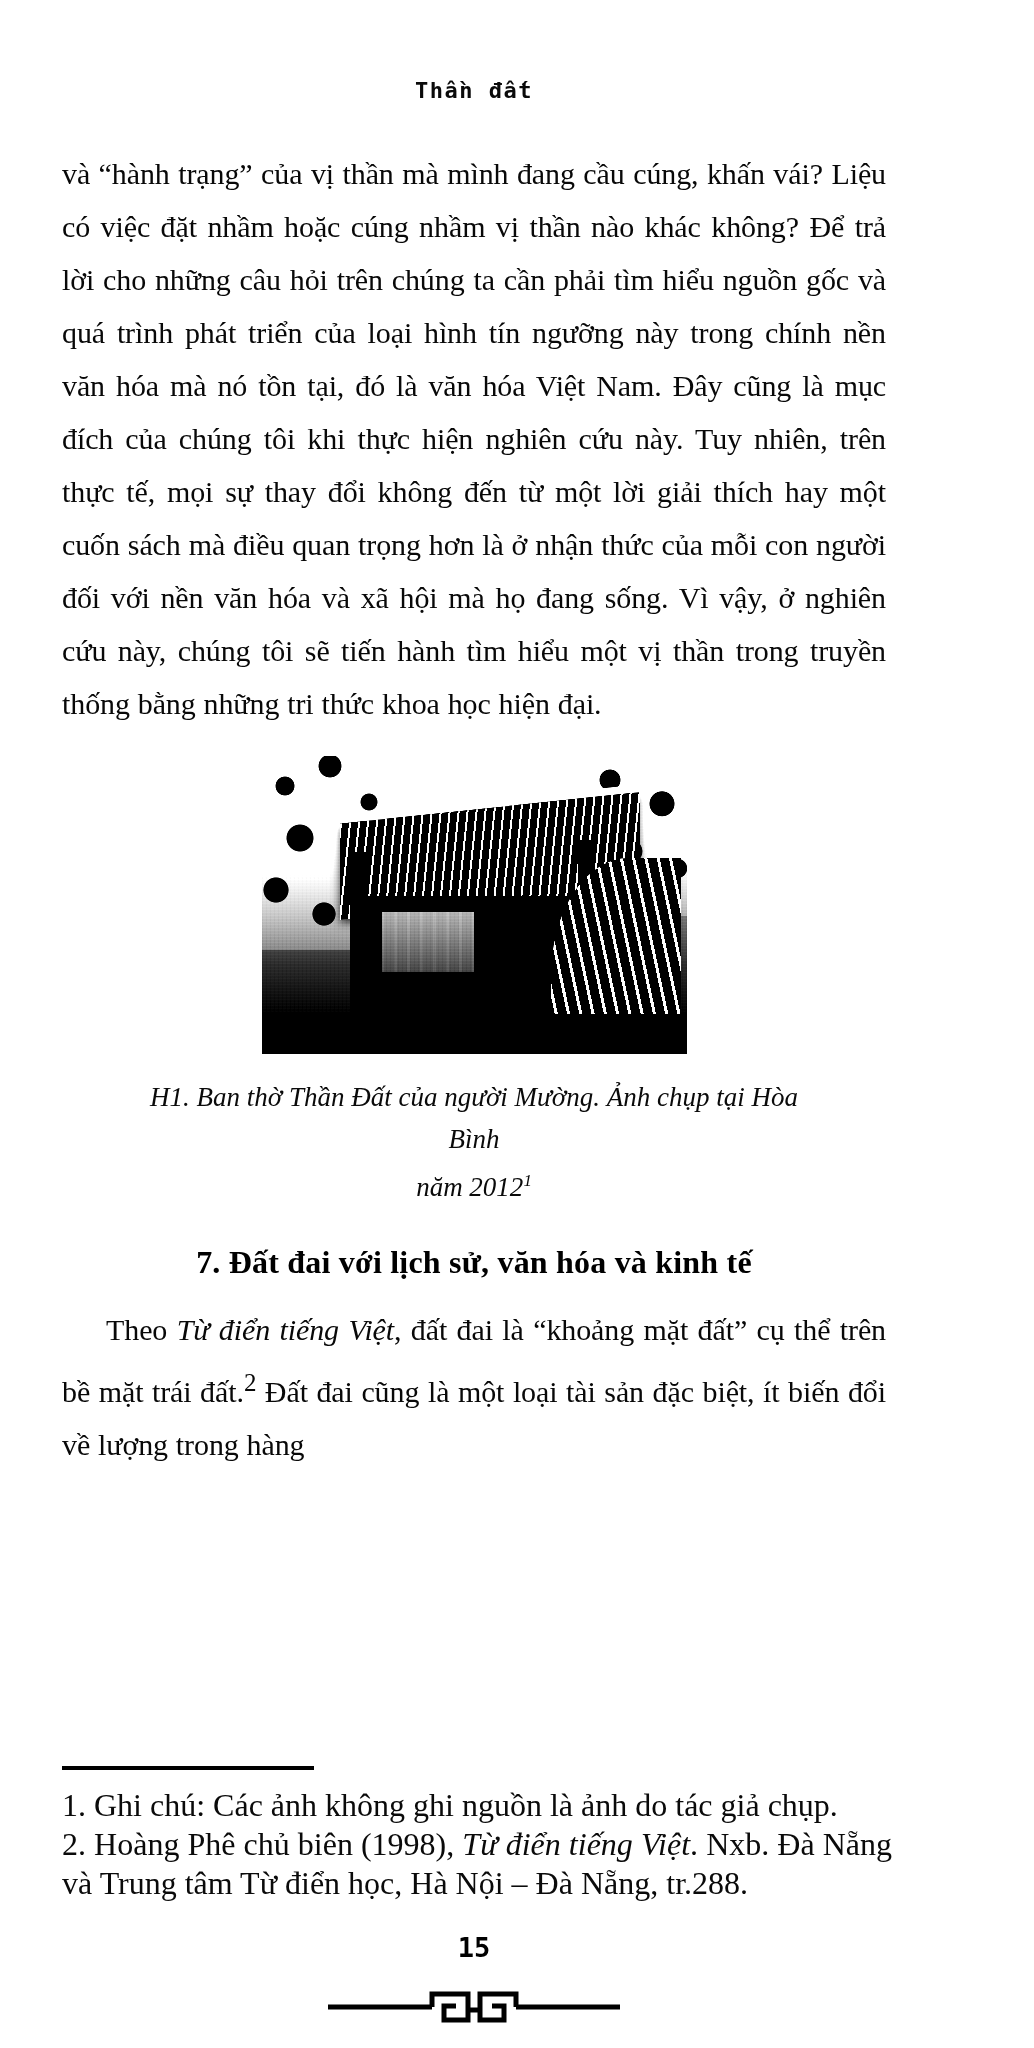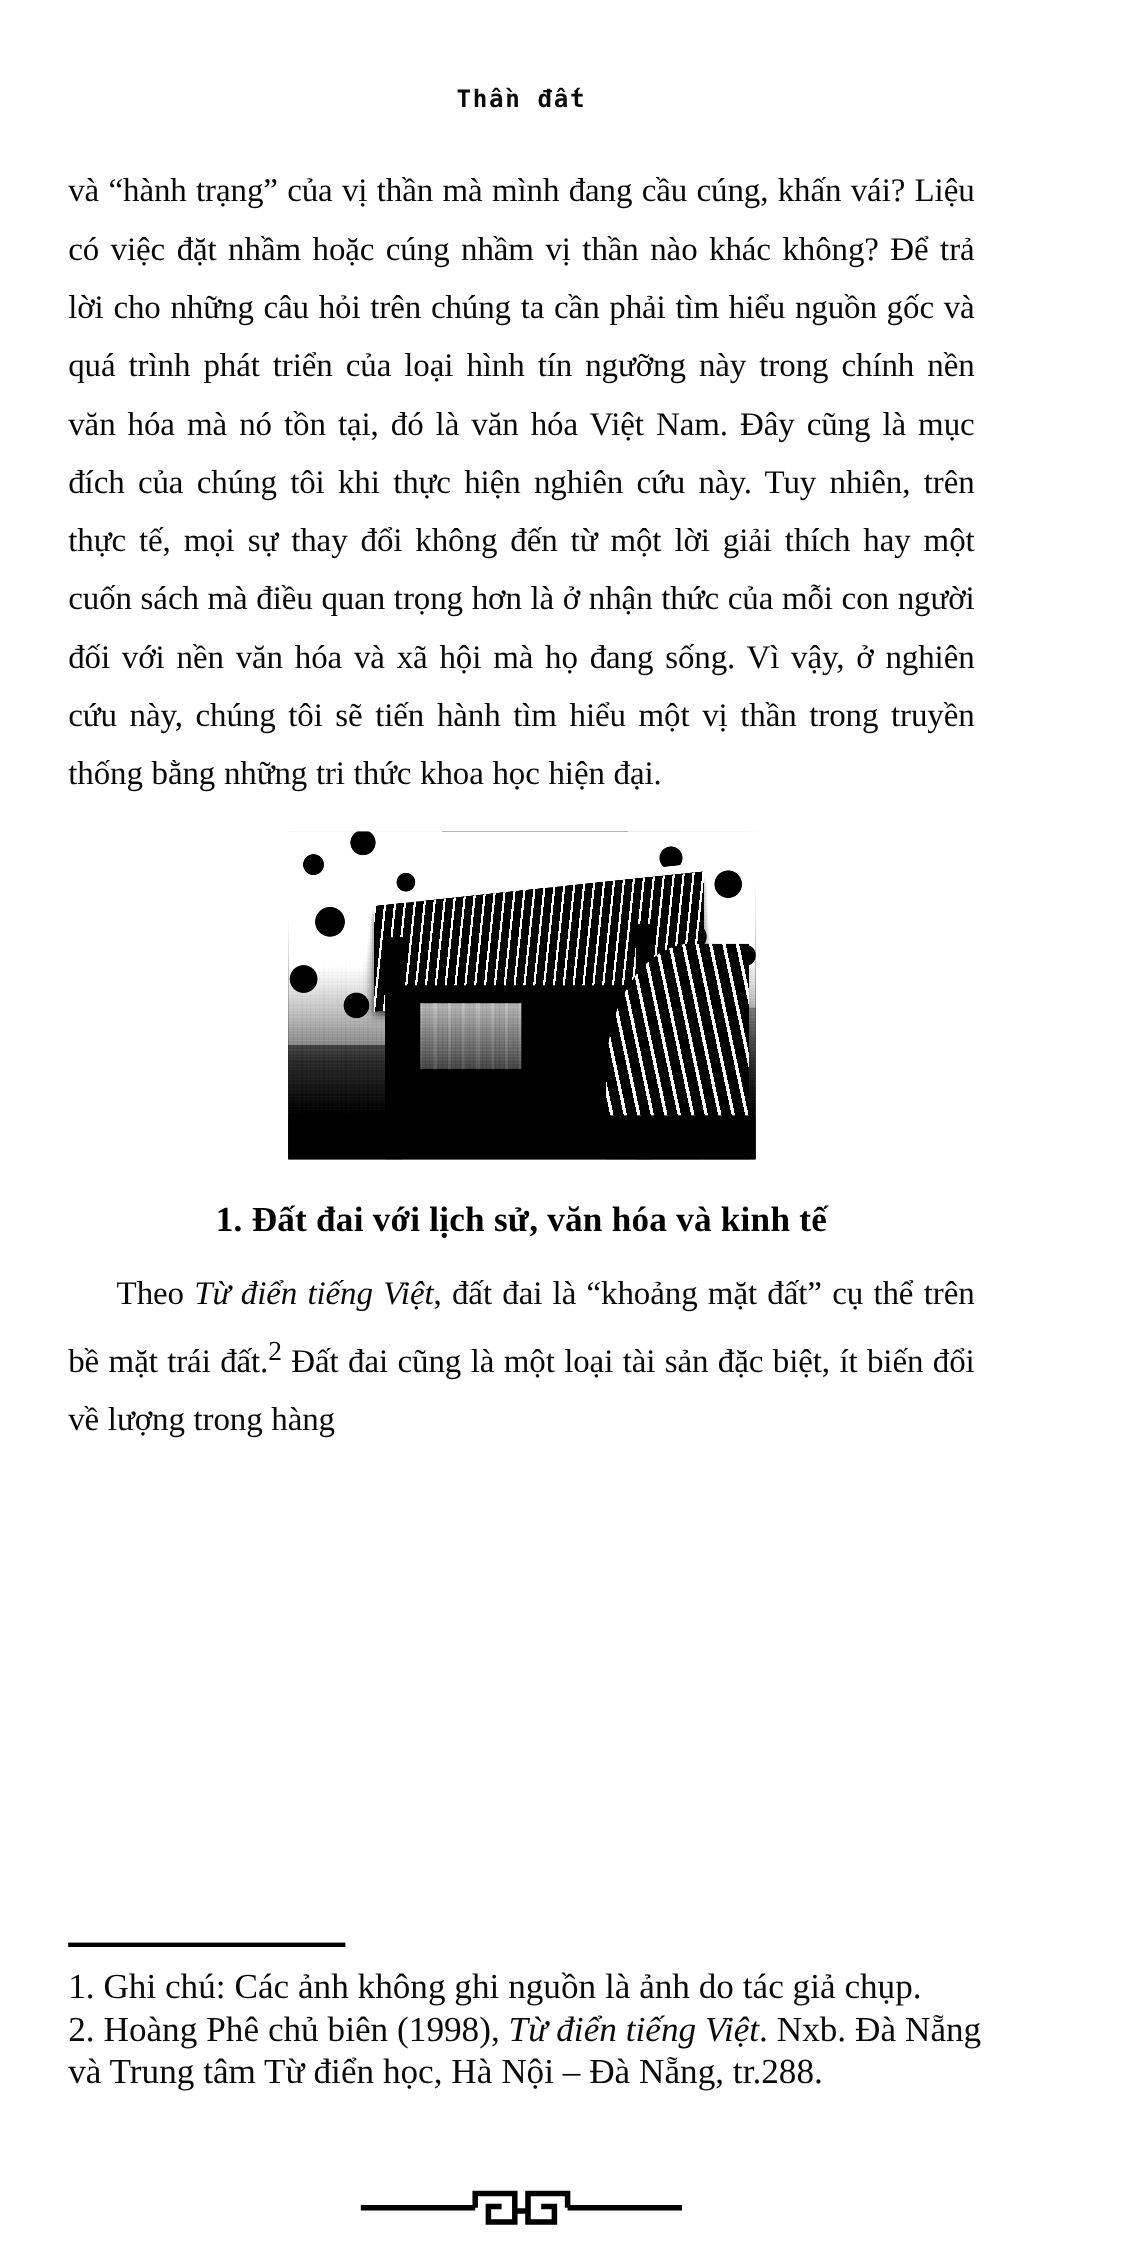--- a/index.html
+++ b/index.html
@@ -230,36 +230,41 @@
       <div class="roof"></div>
       <div class="wall"></div>
       <div class="wall-lite"></div>
       <div class="post-l"></div>
       <div class="post-r"></div>
       <div class="fence"></div>
       <div class="ground"></div>
       <div class="grain"></div>
     </div>
 
-  </div>
-
-  <h2 class="section-heading">1. Đất đai với lịch sử, văn hóa và kinh tế</h2>
+    <div class="caption">
+      <span>H1. Ban thờ Thần Đất của người Mường. Ảnh  chụp tại Hòa Bình</span><br>
+      <span>năm 2012</span><sup>1</sup>
+    </div>
+  </div>
+
+  <h2 class="section-heading">7. Đất đai với lịch sử, văn hóa và kinh tế</h2>
 
   <div class="body-block" style="margin-top:22px;">
     <p class="body-par indent"><span>Theo </span><i>Từ điển tiếng Việt</i><span>, đất đai là “khoảng mặt đất” cụ thể trên bề mặt trái đất.</span><sup>2</sup><span> Đất đai cũng là một loại tài sản đặc biệt, ít biến đổi về lượng trong hàng</span></p>
   </div>
 
   <div class="footnotes">
     <div class="footnote-rule"></div>
 
     <div class="footnote"><span>1.</span><span> Ghi chú: Các ảnh không ghi nguồn là ảnh do tác giả chụp.</span></div>
 
     <div class="footnote"><span>2.</span><span> Hoàng Phê chủ biên (1998), </span><i>Từ điển tiếng Việt</i><span>. Nxb. Đà Nẵng và Trung tâm Từ điển học, Hà Nội – Đà Nẵng, tr.288.</span></div>
   </div>
 
+  <div class="page-number">15</div>
 
   <div class="ornament">
     <svg width="300" height="46" viewBox="0 0 300 46">
       <g fill="none" stroke="#000" stroke-width="5">
         <line x1="4" y1="25" x2="108" y2="25"></line>
         <polyline points="108,25 108,12 144,12 144,38 120,38 120,24 132,24"></polyline>
         <line x1="144" y1="28" x2="156" y2="28"></line>
         <polyline points="192,25 192,12 156,12 156,38 180,38 180,24 168,24"></polyline>
         <line x1="192" y1="25" x2="296" y2="25"></line>
       </g>

